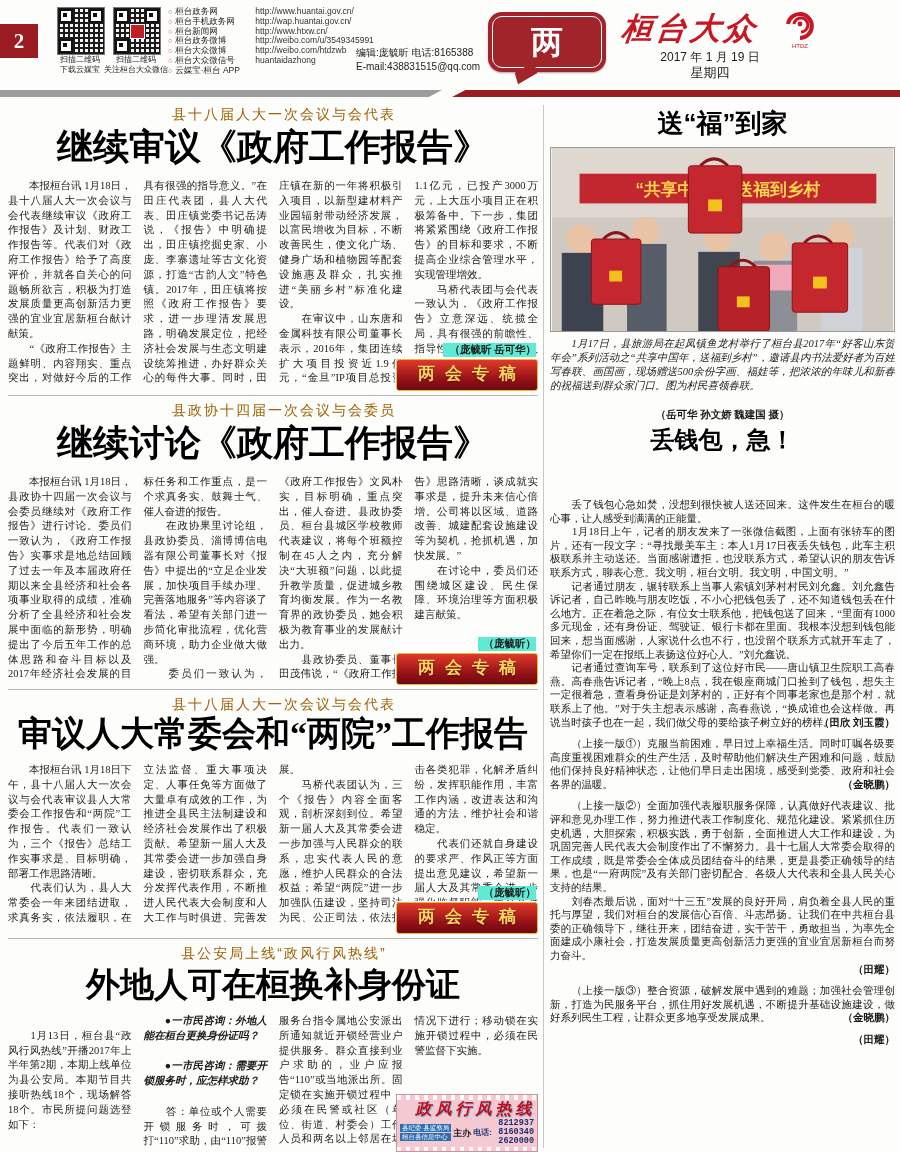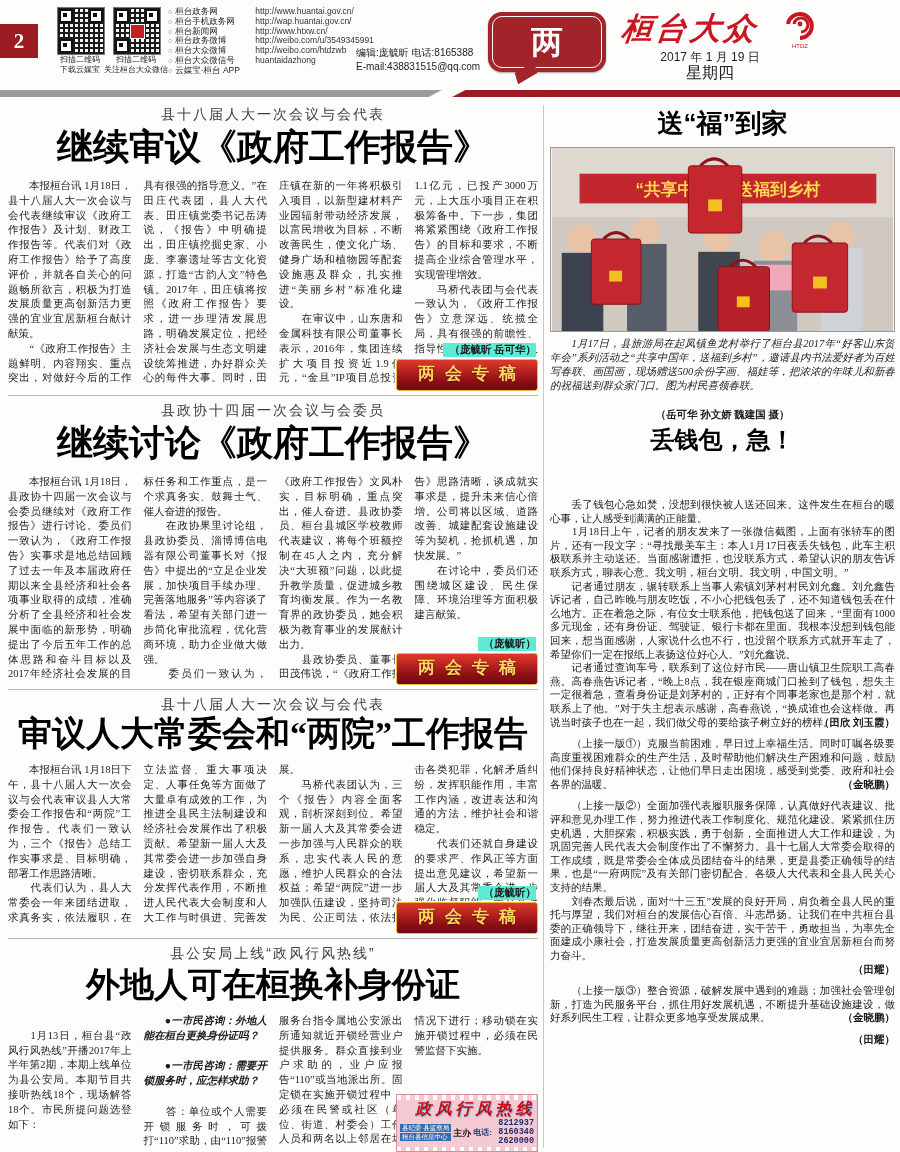--- a/index.html
+++ b/index.html
@@ -27,32 +27,32 @@
   .lhbadge .inner{position:absolute;left:4px;top:4px;right:4px;bottom:4px;border:1px solid #fff;
            border-radius:10px;color:#fff;text-align:center;
            font:bold 32px/50px "Liberation Serif",serif;letter-spacing:22px;text-indent:22px;}
   .lhbadge .tail{position:absolute;left:30px;bottom:-9px;width:16px;height:16px;background:#a2242b;
            transform:skewX(-35deg) rotate(45deg);}
   .masthead{position:absolute;left:622px;top:10px;color:#c81722;
             font:bold italic 31px/36px "DejaVu Serif",serif;letter-spacing:3px;transform:skewX(-6deg);}
   .mlogo{position:absolute;left:782px;top:10px;width:36px;height:40px;}
   .mdate{position:absolute;left:630px;top:50px;width:160px;text-align:center;
          font:12px/15px "Liberation Sans",sans-serif;color:#222;}
-  .mdate .wk{font-size:16px;}
+  .mdate .wk{font-size:13px;}
   .barL{position:absolute;left:0;top:90px;width:442px;height:7px;background:#9c9c9c;
         clip-path:polygon(0 0,100% 0,97% 100%,0 100%);}
   .barR{position:absolute;left:452px;top:90px;width:448px;height:7px;background:#9b1b23;
         clip-path:polygon(3% 0,100% 0,100% 100%,0 100%);}
   
   .leftcol{position:absolute;left:8px;top:103px;width:530px;height:1049px;}
   .rightcol{position:absolute;left:550px;top:103px;width:345px;height:1049px;overflow:hidden;}
   .vdiv{position:absolute;left:543px;top:105px;width:1px;height:1043px;background:#c9c7c3;}
   .hr{position:absolute;left:0;width:530px;border-top:1px solid #b9b7b3;}
-  .kicker{position:absolute;left:0;width:100%;text-align:center;
-          font:14px/18px "Liberation Sans",sans-serif;color:#404040;letter-spacing:2px;}
+  .kicker{position:absolute;left:11px;width:100%;text-align:center;
+          font:14px/18px "Liberation Sans",sans-serif;color:#a16207;letter-spacing:2px;}
   .headline{position:absolute;left:0;width:100%;text-align:center;color:#000;
             font-weight:900;font-family:"Liberation Serif",serif;}
   .abody{position:absolute;left:0;width:530px;column-gap:12px;column-fill:auto;
          font-size:10.5px;line-height:14.8px;text-align:justify;color:#1c1c1c;
          white-space:pre-line;overflow:hidden;}
   .byline{position:absolute;font-weight:bold;font-size:10.5px;background:#5eead4;padding-left:6px;}
   .zbadge{position:absolute;width:140px;height:30px;background:linear-gradient(#e03a2a,#8f0f16 70%,#6e0a10);
           border:1px solid #e9b93c;border-radius:3px;color:#ffd95e;text-align:center;
           font:bold 17px/28px "Liberation Serif",serif;letter-spacing:10px;text-indent:10px;
           text-shadow:0 1px 1px #5a0408;box-shadow:0 0 0 1px #fdfdfb;}

